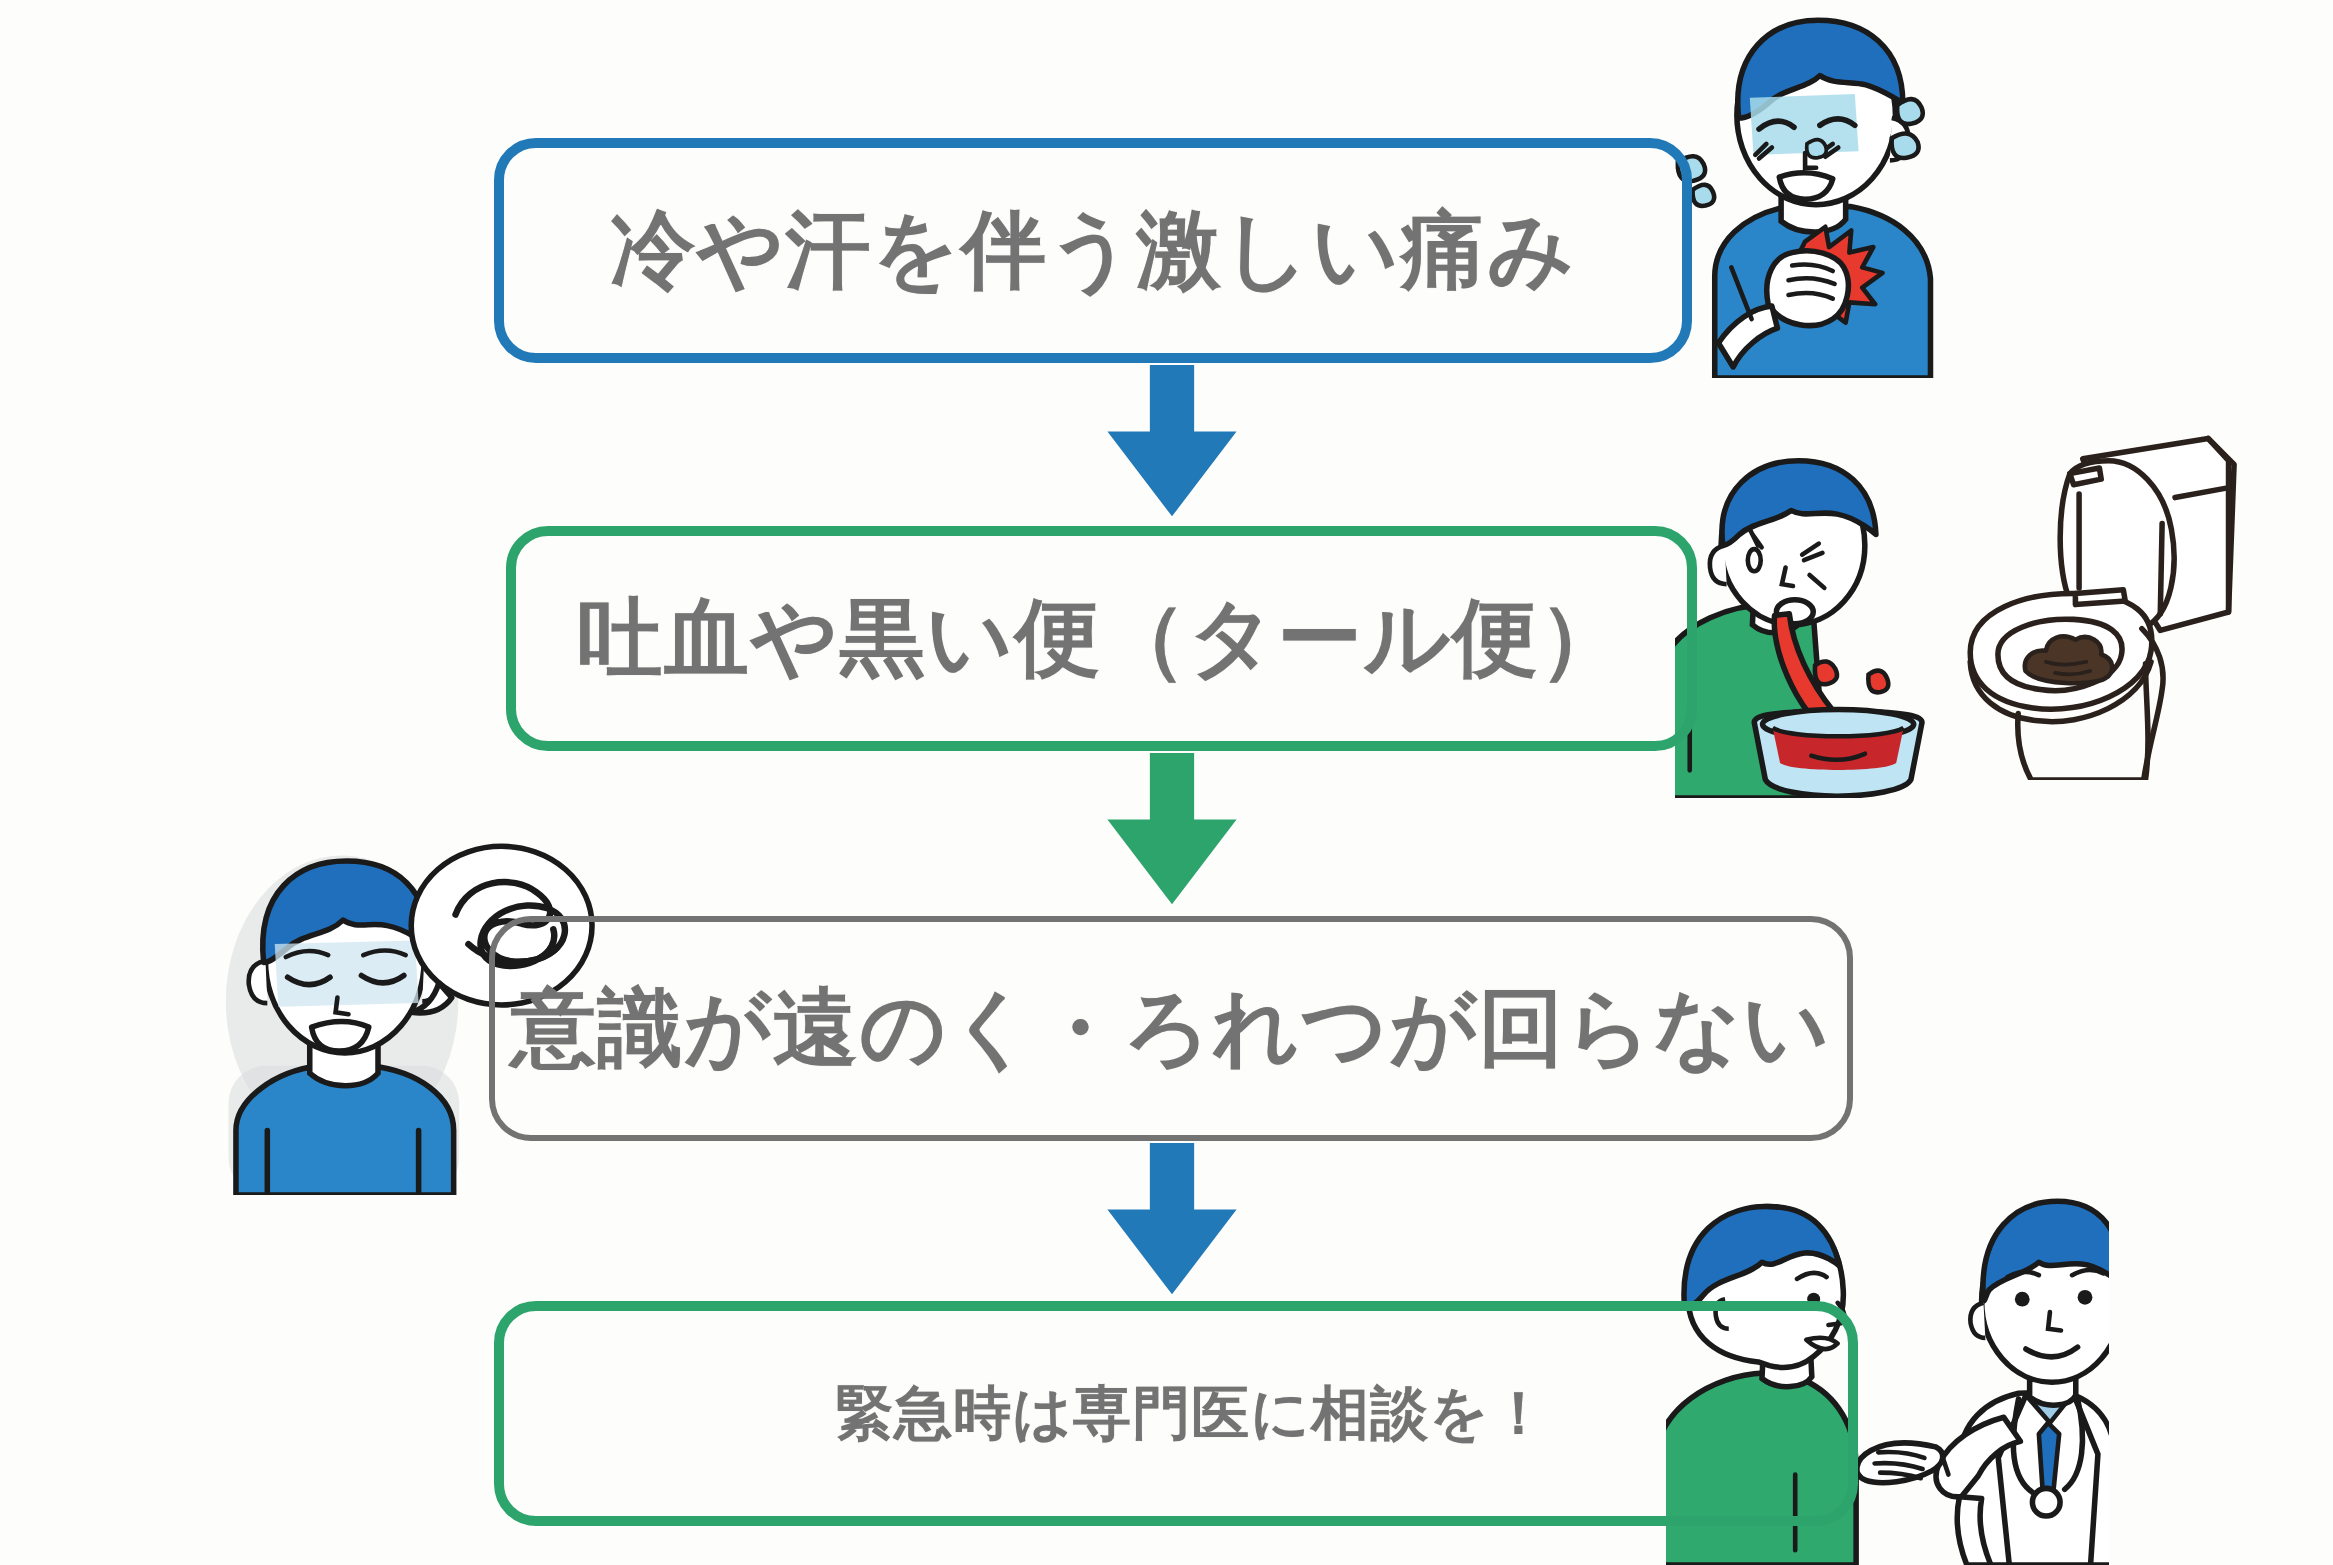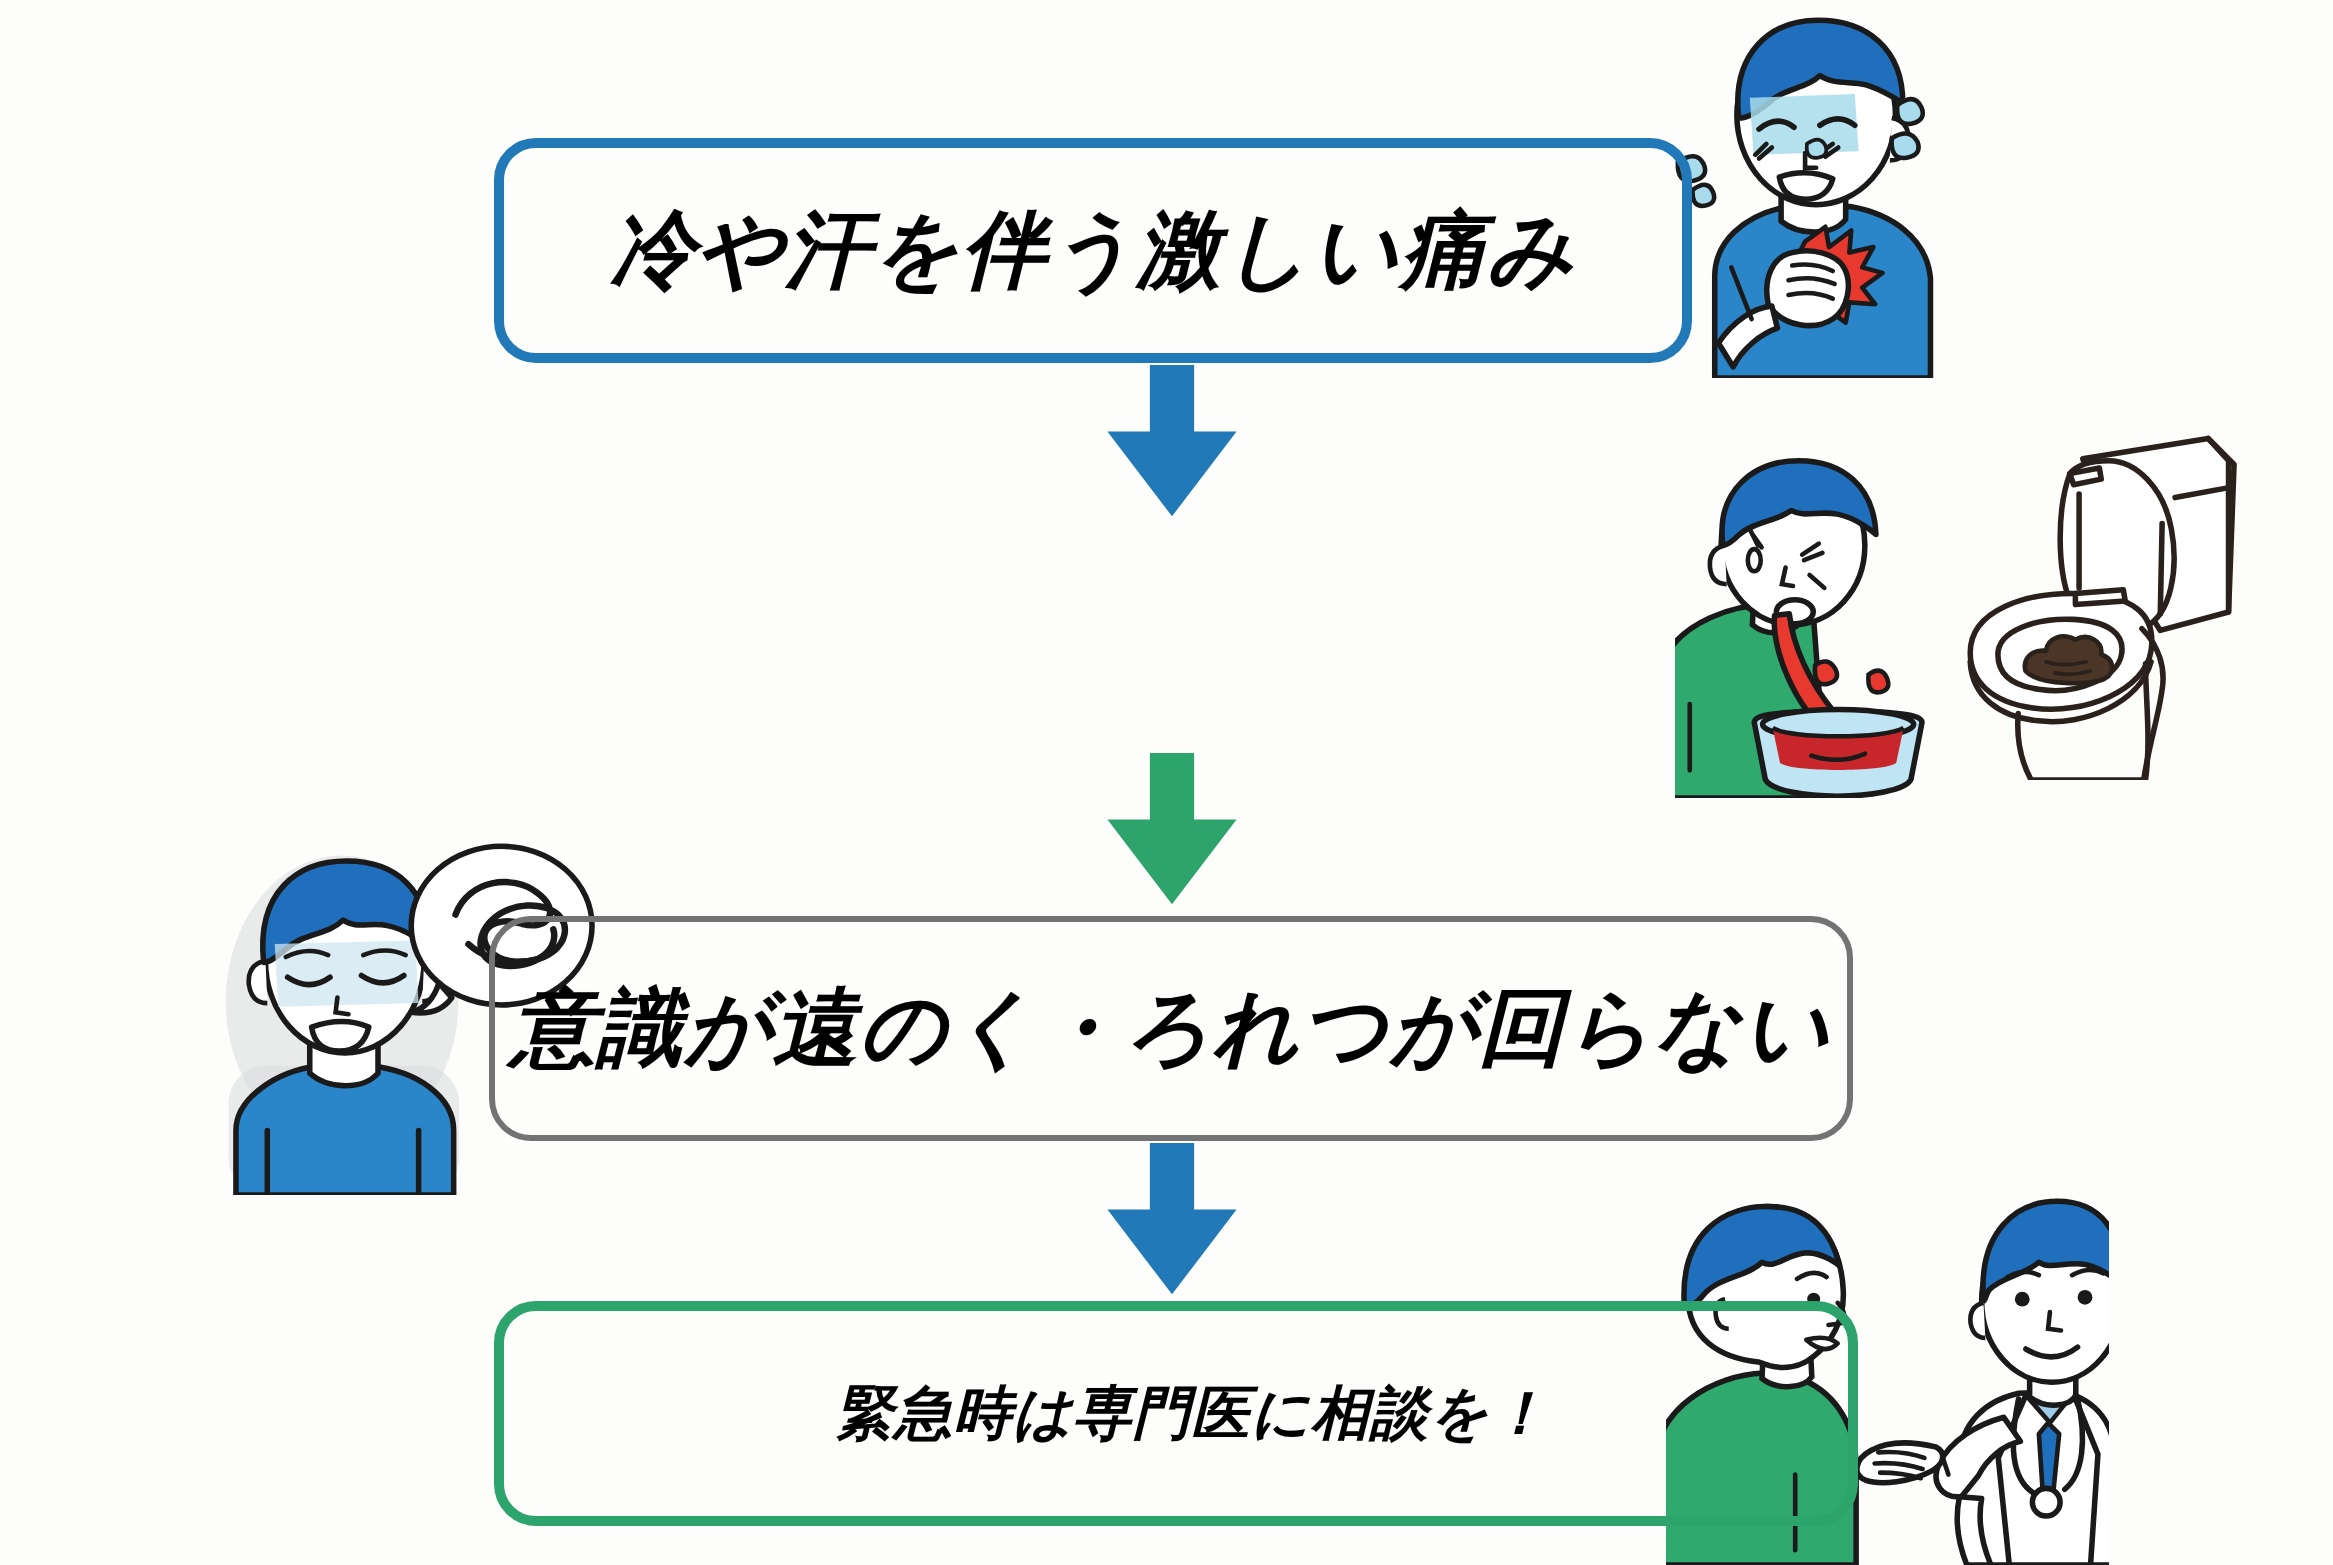--- a/index.html
+++ b/index.html
@@ -21,25 +21,24 @@
     position: absolute;
     box-sizing: border-box;
     border-radius: 42px;
     background: transparent;
     display: flex;
     align-items: center;
     justify-content: center;
   }
   .flow-box .label {
     font-weight: 700;
-    color: #000000;
+    color: #737373;
     letter-spacing: 0.02em;
     white-space: nowrap;
     text-shadow: 0 0 0.9px rgba(0,0,0,0.25);
-    font-style: italic;
   }
 
   #box1 { left: 494px; top: 138px;  width: 1198px; height: 225px; border: 10px solid #2279b8; }
   #box2 { left: 506px; top: 526px;  width: 1191px; height: 225px; border: 10px solid #2da46c; }
   #box3 { left: 489px; top: 916px;  width: 1364px; height: 225px; border: 6px solid #737373; }
   #box4 { left: 494px; top: 1301px; width: 1364px; height: 225px; border: 10px solid #2da46c; }
 
   #box1 .label { font-size: 85px; }
   #box2 .label { font-size: 85px; }
   #box3 .label { font-size: 85px; }
@@ -191,20 +190,23 @@
         <path d="M118 58 L150 52 L152 64 L122 70 Z"></path>
       </g>
 
       <path d="M70 272 C66 258 78 248 92 250 C94 236 110 230 124 238
                C138 230 154 240 152 254 C166 258 168 274 156 280
                C142 288 84 288 70 272 Z" fill="#4a3526" stroke="#2a211c" stroke-width="5" stroke-linejoin="round"></path>
       <path d="M92 262 q18 6 44 0 M102 274 q20 4 38 -2" fill="none" stroke="#2a211c" stroke-width="4" stroke-linecap="round"></path>
     </svg>
   </div>
 
+  <div class="flow-box" id="box2">
+    <span class="label">吐血や黒い便（タール便）</span>
+  </div>
 
   <div class="arrow" id="arrow2">
     <svg viewBox="0 0 180 170" width="166" height="157" xmlns="http://www.w3.org/2000/svg">
       <polygon points="66,0 114,0 114,72 160,72 90,164 20,72 66,72" fill="#2da46c"></polygon>
     </svg>
   </div>
 
   <div class="illus" id="illus-dizzy">
     <svg viewBox="0 0 420 400" width="388" height="369" xmlns="http://www.w3.org/2000/svg">
 

